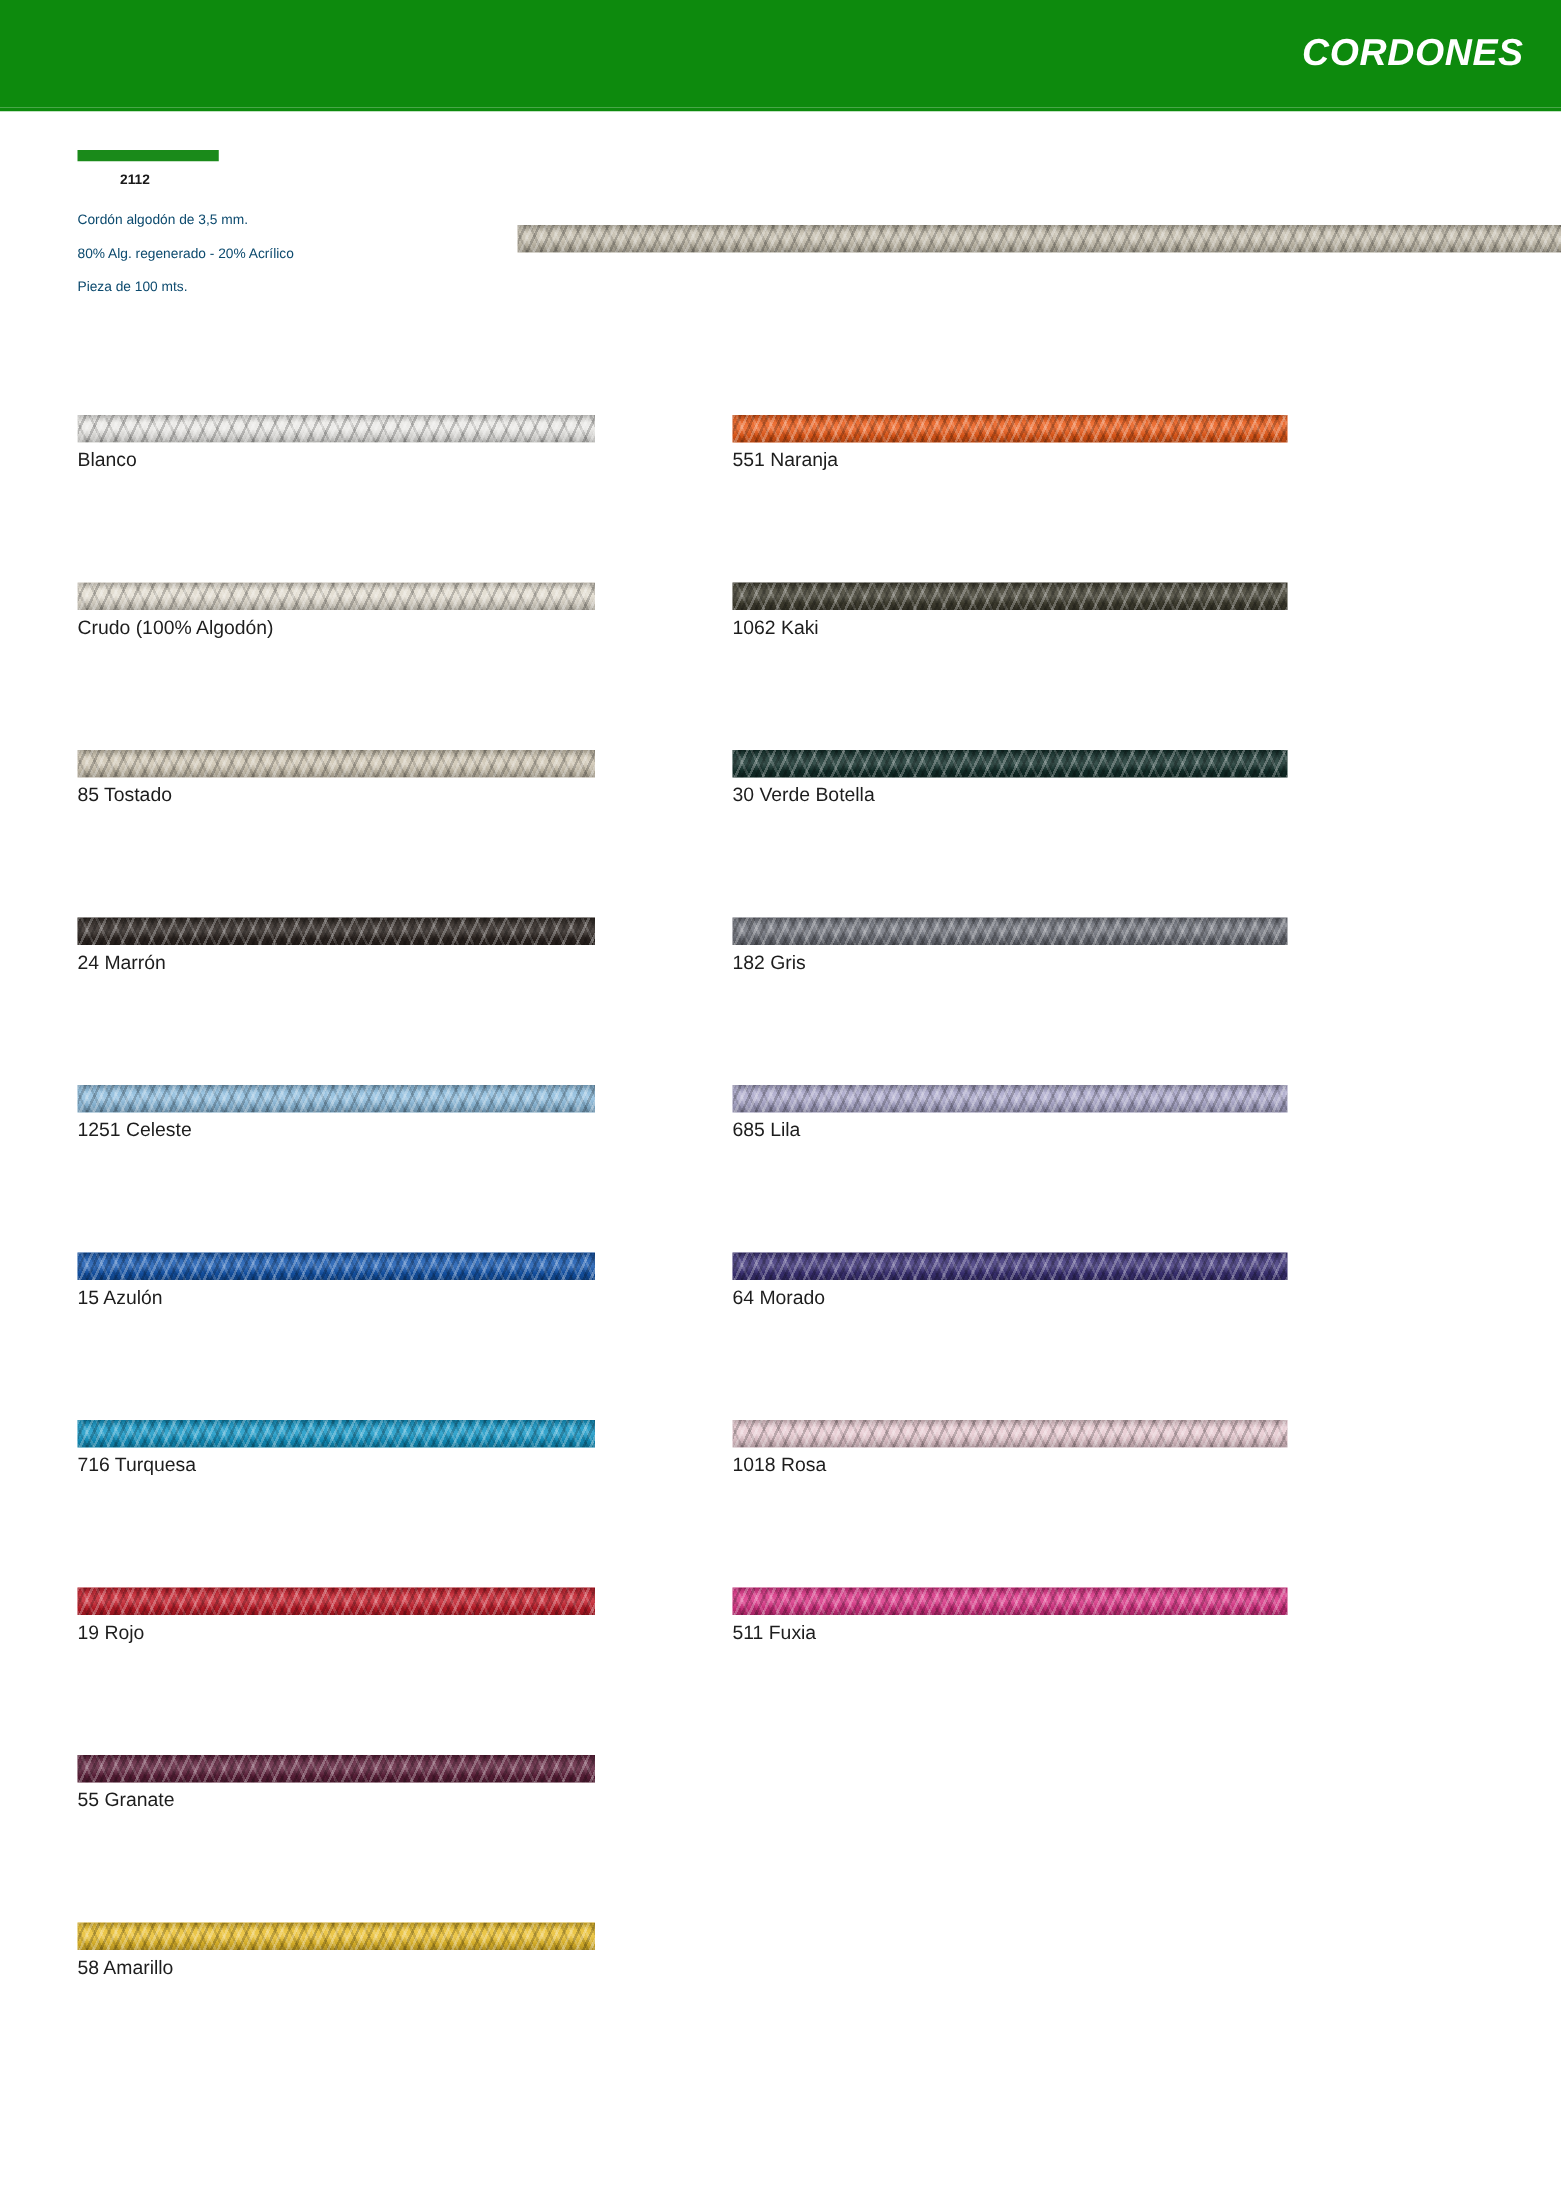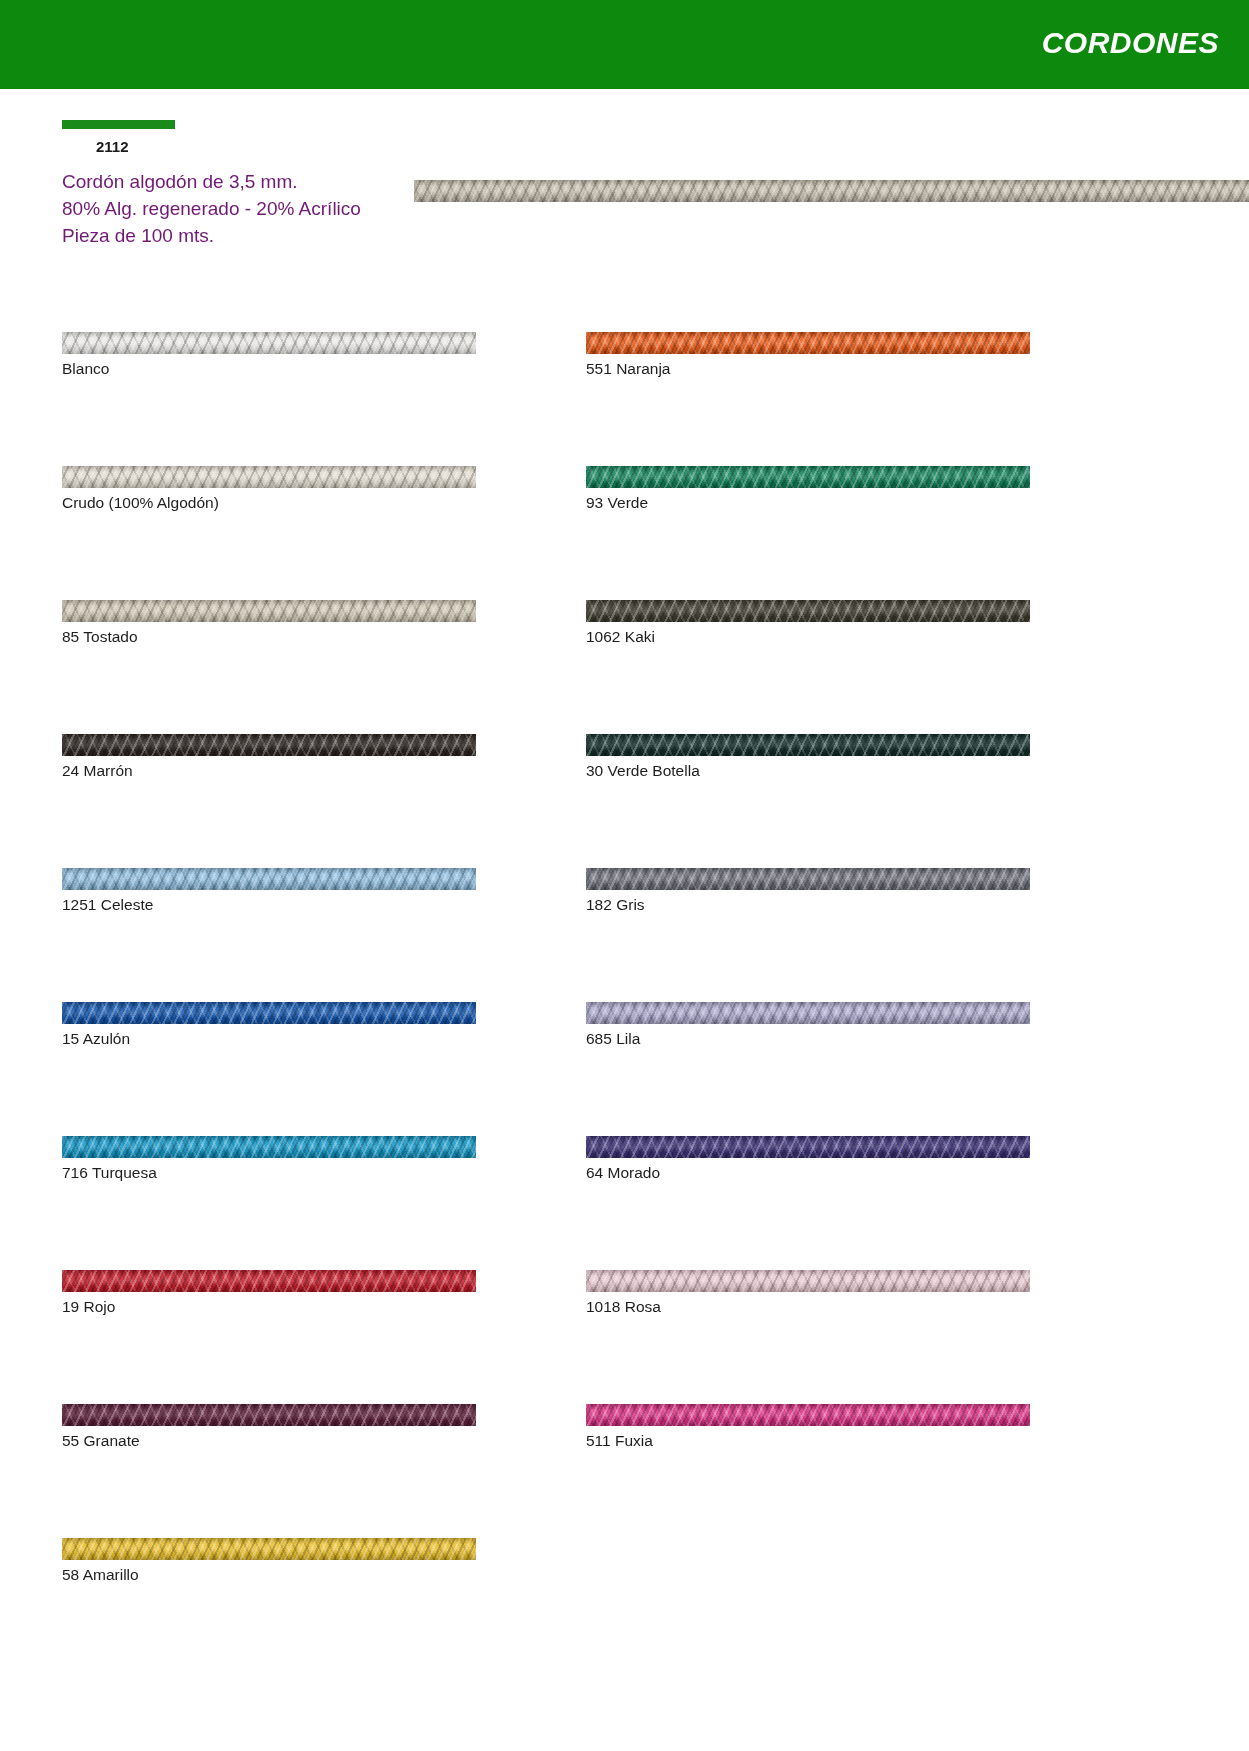--- a/index.html
+++ b/index.html
@@ -47,29 +47,29 @@
     left: 62px; top: 120px;
     width: 420px;
   }
   .code-bar {
     width: 113px;
     height: 9px;
     background: #1a8a1a;
     margin-bottom: 9px;
   }
   .product-code {
-    font-size: 15px;
+    font-size: 11px;
     font-weight: bold;
     color: #1a1a1a;
     margin-left: 34px;
     margin-bottom: 13px;
   }
   .product-desc-line {
-    font-size: 19px;
-    color: #701a75;
+    font-size: 11px;
+    color: #0c4a6e;
     line-height: 27px;
     white-space: nowrap;
   }
 
   
   .featured-swatch {
     position: absolute;
     left: 414px; top: 180px;
     width: 616px;
     height: 28px;
@@ -194,24 +194,20 @@
       <div class="swatch-label">58 Amarillo</div>
     </div>
   </div>
 
 <div class="col col-right" id="col-right">
     <div class="swatch-item">
       <div class="swatch-bar" style="background: rgb(232, 90, 24);"></div>
       <div class="swatch-label">551 Naranja</div>
     </div>
     <div class="swatch-item">
-      <div class="swatch-bar" style="background: rgb(20, 130, 91);"></div>
-      <div class="swatch-label">93 Verde</div>
-    </div>
-    <div class="swatch-item">
       <div class="swatch-bar" style="background: rgb(65, 63, 49);"></div>
       <div class="swatch-label">1062 Kaki</div>
     </div>
     <div class="swatch-item">
       <div class="swatch-bar" style="background: rgb(19, 48, 43);"></div>
       <div class="swatch-label">30 Verde Botella</div>
     </div>
     <div class="swatch-item">
       <div class="swatch-bar" style="background: rgb(110, 113, 122);"></div>
       <div class="swatch-label">182 Gris</div>

